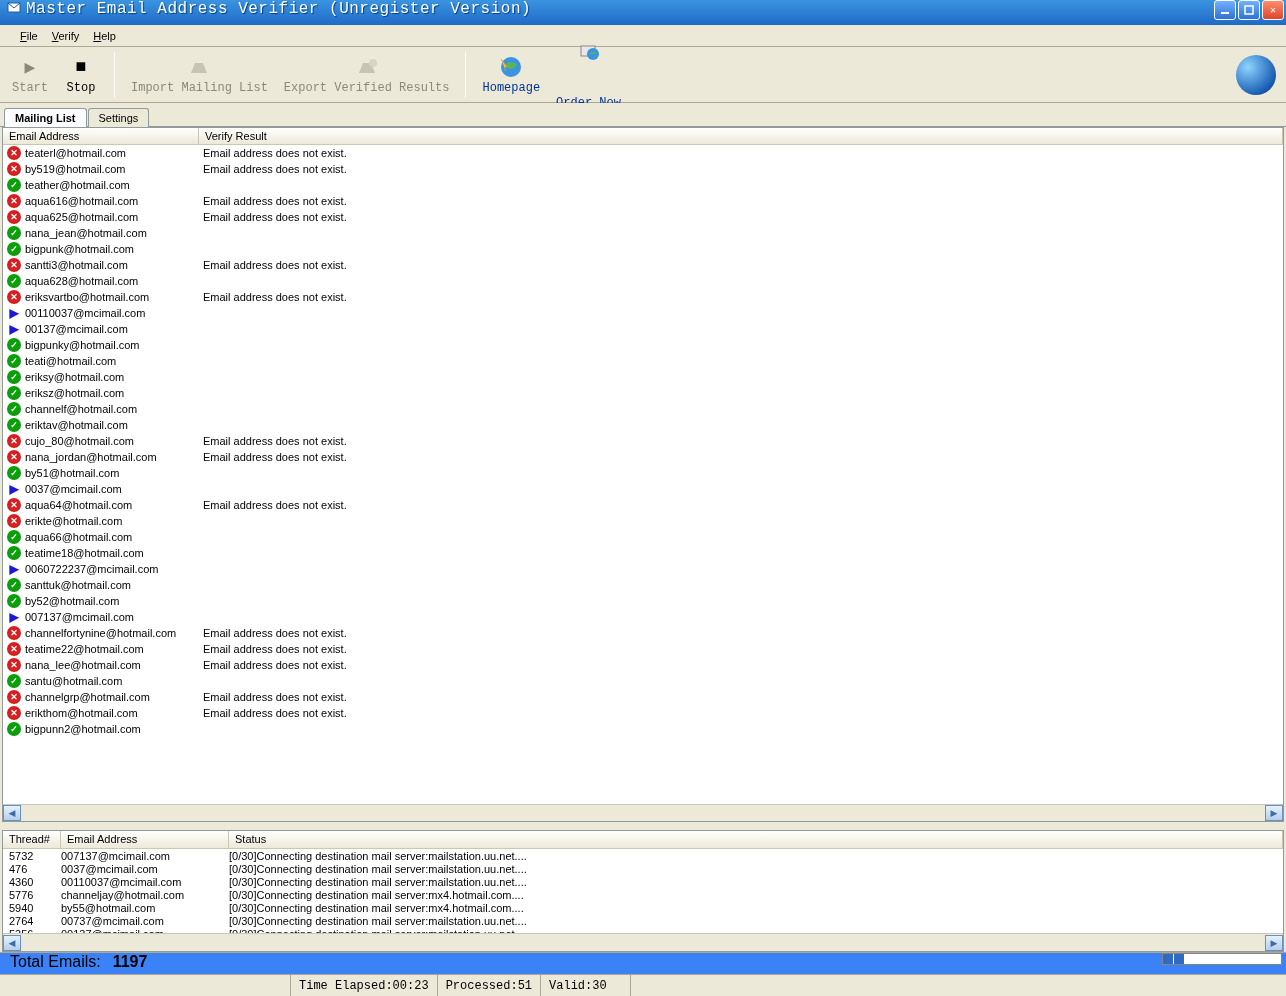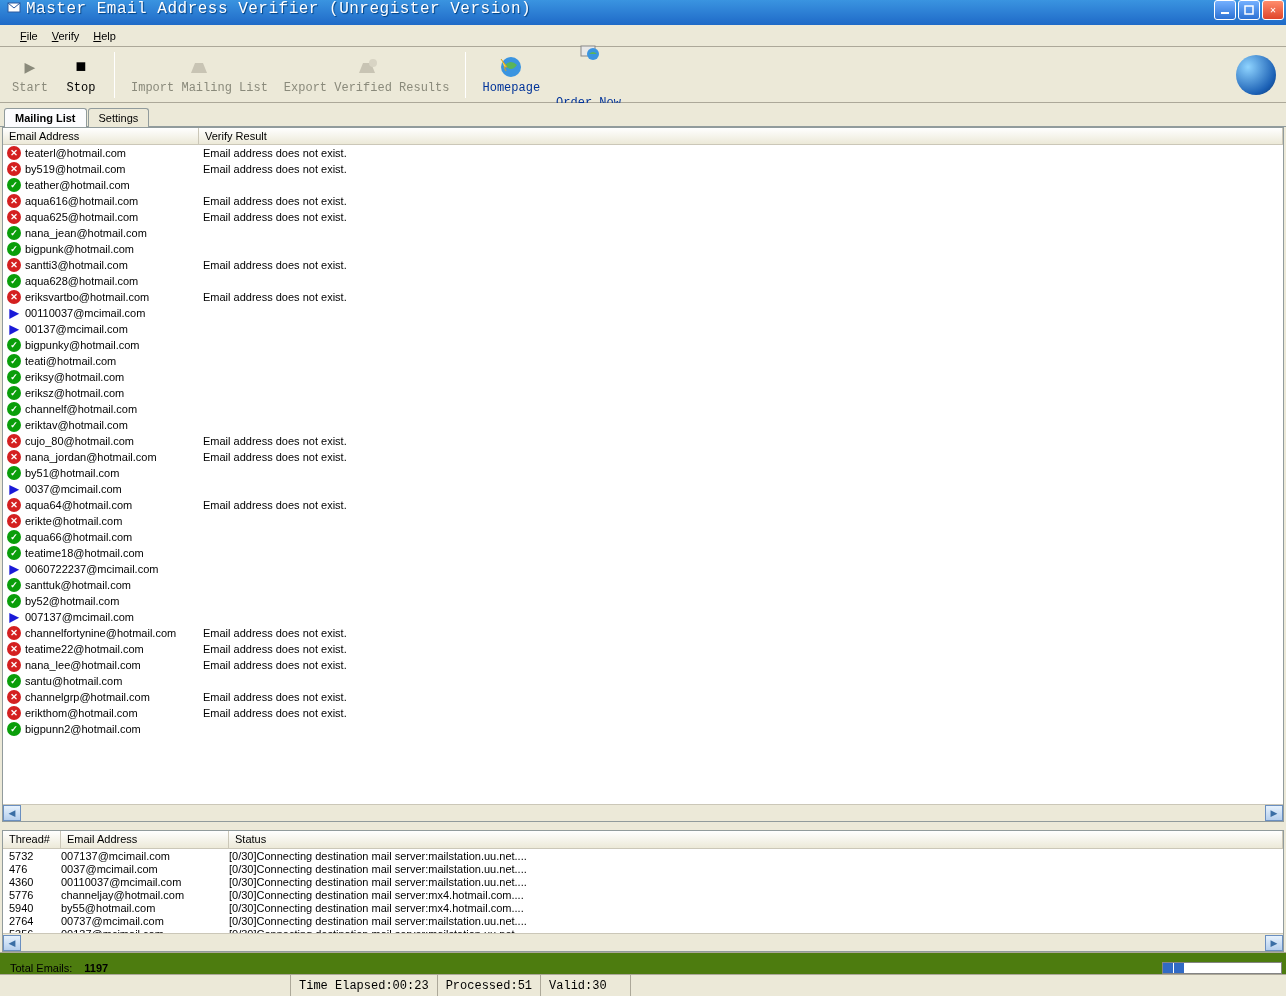--- a/index.html
+++ b/index.html
@@ -66,21 +66,21 @@
 .hscroll .track { flex:1; background:#ece9d8; height:16px; }
 .splitter { height:8px; background:#ece9d8; cursor:row-resize; }
 .thread-panel { height:122px; border:1px solid #919b9c; margin: 0 2px; background:#fff; display:flex; flex-direction:column; overflow:hidden; position:relative;}
 .thread-header { display:flex; height:18px; background: linear-gradient(to bottom,#fff,#ece9d8); border-bottom:1px solid #cbc7b8; }
 .thread-header .col { padding:2px 6px; border-right:1px solid #cbc7b8; }
 .thread-body { overflow-y:scroll; flex:1; }
 .trow { display:flex; height:13px; font-size:11px; align-items:center; }
 .trow .tc1 { width:58px; padding-left:6px; }
 .trow .tc2 { width:168px; }
 .trow .tc3 { flex:1; }
-.statusbar { height:22px; background:#4d7c0f; border-top:1px solid #aca899; display:flex; align-items:flex-end; padding: 0 4px; font-size:11px; }
+.statusbar { height:22px; background:#3b82f6; border-top:1px solid #aca899; display:flex; align-items:flex-start; padding: 0 4px; font-size:16px; }
 .statusbar .pane { padding: 0 6px;}
 .progress { width:120px; height:12px; border:1px solid #848484; background:#fff; display:flex; }
 .progress .block { width:10px; background:#316ac5; margin-right:1px; }
 .bottombar { height:22px; background:#ece9d8; border-top:1px solid #aca899; display:flex; align-items:flex-start; font-family:"Courier New",monospace; font-size:12px; }
 .bottombar .sec { border-left:1px solid #aca899; padding: 0 8px; height:100%; display:flex; align-items:center;}
 </style>
 </head>
 <body>
 
 <div class="titlebar">

